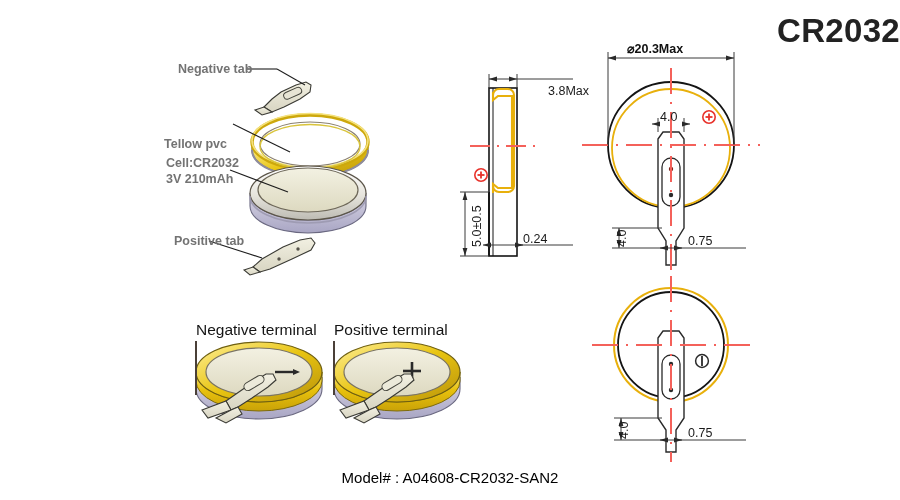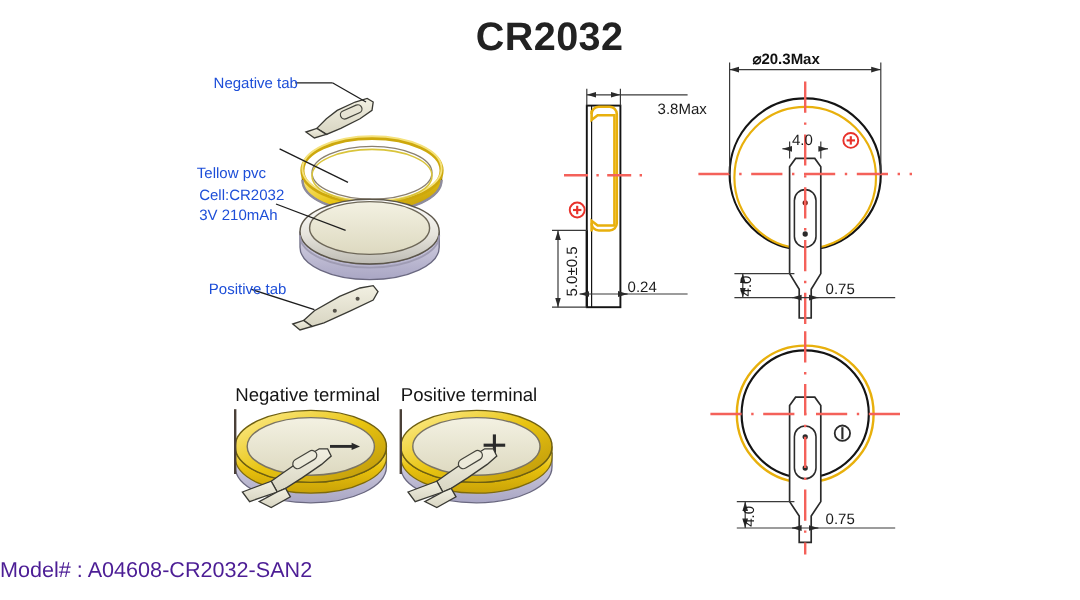--- a/index.html
+++ b/index.html
@@ -4,31 +4,31 @@
 <style>
   html,body{margin:0;padding:0;}
   body{
     width:900px;height:500px;background:#ffffff;
     font-family:"Liberation Sans", sans-serif;
     color:#1d1d1d;overflow:hidden;position:relative;
   }
   #sheet{position:absolute;inset:0;}
   .lbl{position:absolute;white-space:nowrap;}
   #title{
-    position:absolute;left:16px;right:0;top:12px;text-align:center;
+    position:absolute;left:16px;right:0;top:12px;text-align:right;
     font-size:33px;font-weight:bold;letter-spacing:.3px;color:#222;
   }
   #model{
-    position:absolute;left:0;right:0;bottom:14px;text-align:left;
-    font-size:18px;color:#4c1d95;
+    position:absolute;left:0;right:0;bottom:14px;text-align:center;
+    font-size:15px;color:#000000;
   }
   .dim{font-size:12.5px;color:#1a1a1a;}
   .dim-b{font-size:12.5px;color:#111;font-weight:bold;}
   .vert{transform:rotate(-90deg);transform-origin:left top;}
-  .callout{font-size:12.5px;font-weight:normal;color:#1d4ed8;}
+  .callout{font-size:12.5px;font-weight:bold;color:#737373;}
   .term{font-size:15.5px;color:#151515;}
   svg{position:absolute;left:0;top:0;overflow:visible;}
 </style>
 </head>
 <body>
 
 <div id="sheet">
 
   <div id="title">CR2032</div>
 

